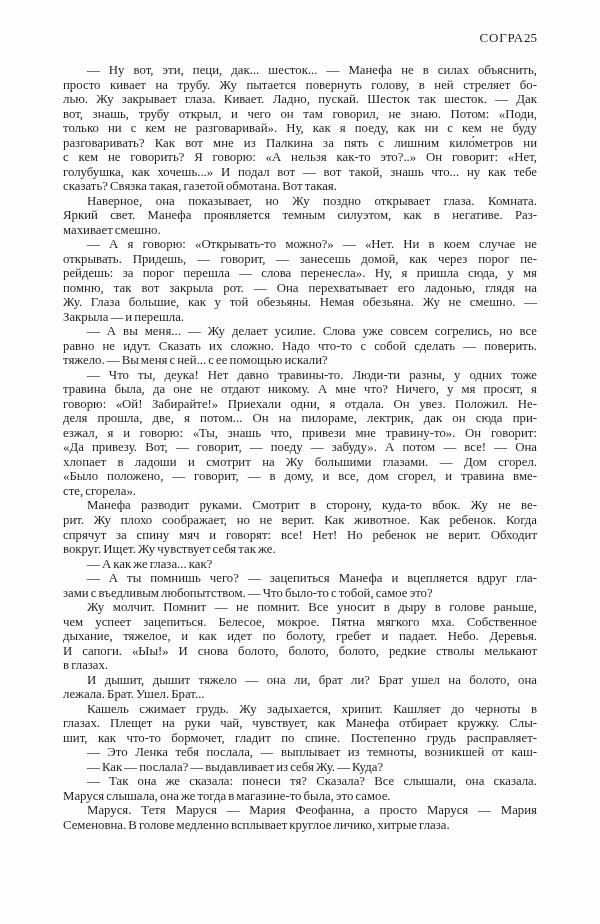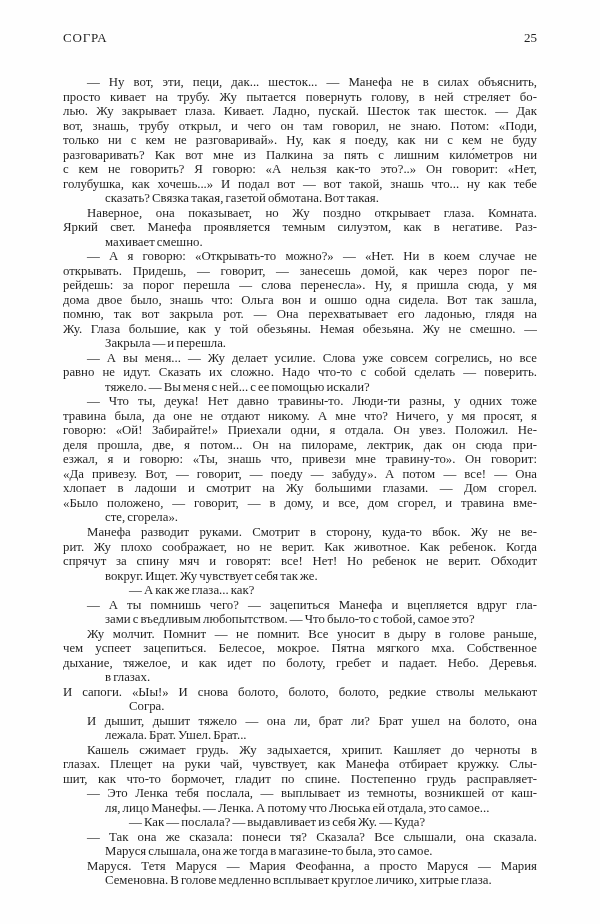--- a/index.html
+++ b/index.html
@@ -16,33 +16,32 @@
     overflow: hidden;
     font-family: "Liberation Serif", "DejaVu Serif", serif;
     color: var(--ink, #1f1f1f);
   }
   .running-header {
     position: absolute;
     left: 63px;
     top: 31px;
     width: 474px;
     display: flex;
-    justify-content: space-between;
+    justify-content: flex-end;
     align-items: baseline;
     font-size: 13px;
     line-height: 14px;
-    gap: 20px;
   }
   .running-header .title {
     letter-spacing: 0.8px;
   }
   .page-body {
     position: absolute;
     left: 63px;
-    top: 75px;
+    top: 63px;
     width: 474px;
   }
   .paragraph {
     margin: 0;
     padding: 0;
   }
   .line {
     font-size: 12.8px;
     line-height: 14.53px;
     height: 14.53px;
@@ -52,21 +51,20 @@
     word-spacing: -1.1px;
     hyphens: none;
     white-space: normal;
   }
   .line.first {
     text-indent: 24px;
   }
   .line.last {
     text-align: right;
     text-align-last: left;
-    margin-left: 42px;
   }
 </style>
 </head>
 <body>
 
 <div class="page" style="--ink: #1f1f1f; --paper: #fefefe;">
   <div class="running-header">
     <span class="title">СОГРА</span>
     <span class="page-number">25</span>
   </div>
@@ -84,21 +82,20 @@
       </div>
       <div class="paragraph">
         <div class="line first">Наверное, она показывает, но Жу поздно открывает глаза. Комната.</div>
         <div class="line">Яркий свет. Манефа проявляется темным силуэтом, как в негативе. Раз-</div>
         <div class="line last">махивает смешно.</div>
       </div>
       <div class="paragraph">
         <div class="line first">— А я говорю: «Открывать-то можно?» — «Нет. Ни в коем случае не</div>
         <div class="line">открывать. Придешь, — говорит, — занесешь домой, как через порог пе-</div>
         <div class="line">рейдешь: за порог перешла — слова перенесла». Ну, я пришла сюда, у мя</div>
-        <div class="line">дома двое было, знашь что: Ольга вон и ошшо одна сидела. Вот так зашла,</div>
         <div class="line">помню, так вот закрыла рот. — Она перехватывает его ладонью, глядя на</div>
         <div class="line">Жу. Глаза большие, как у той обезьяны. Немая обезьяна. Жу не смешно. —</div>
         <div class="line last">Закрыла — и перешла.</div>
       </div>
       <div class="paragraph">
         <div class="line first">— А вы меня... — Жу делает усилие. Слова уже совсем согрелись, но все</div>
         <div class="line">равно не идут. Сказать их сложно. Надо что-то с собой сделать — поверить.</div>
         <div class="line last">тяжело. — Вы меня с ней... с ее помощью искали?</div>
       </div>
       <div class="paragraph">
@@ -122,38 +119,34 @@
         <div class="line first last">— А как же глаза... как?</div>
       </div>
       <div class="paragraph">
         <div class="line first">— А ты помнишь чего? — зацепиться Манефа и вцепляется вдруг гла-</div>
         <div class="line last">зами с въедливым любопытством. — Что было-то с тобой, самое это?</div>
       </div>
       <div class="paragraph">
         <div class="line first">Жу молчит. Помнит — не помнит. Все уносит в дыру в голове раньше,</div>
         <div class="line">чем успеет зацепиться. Белесое, мокрое. Пятна мягкого мха. Собственное</div>
         <div class="line">дыхание, тяжелое, и как идет по болоту, гребет и падает. Небо. Деревья.</div>
+        <div class="line">И сапоги. «Ыы!» И снова болото, болото, болото, редкие стволы мелькают</div>
         <div class="line last">в глазах.</div>
-        <div class="line">И сапоги. «Ыы!» И снова болото, болото, болото, редкие стволы мелькают</div>
-      </div>
-      <div class="paragraph">
-        <div class="line first last">Согра.</div>
       </div>
       <div class="paragraph">
         <div class="line first">И дышит, дышит тяжело — она ли, брат ли? Брат ушел на болото, она</div>
         <div class="line last">лежала. Брат. Ушел. Брат...</div>
       </div>
       <div class="paragraph">
         <div class="line first">Кашель сжимает грудь. Жу задыхается, хрипит. Кашляет до черноты в</div>
         <div class="line">глазах. Плещет на руки чай, чувствует, как Манефа отбирает кружку. Слы-</div>
         <div class="line">шит, как что-то бормочет, гладит по спине. Постепенно грудь расправляет-</div>
       </div>
       <div class="paragraph">
         <div class="line first">— Это Ленка тебя послала, — выплывает из темноты, возникшей от каш-</div>
-        <div class="line last">ля, лицо Манефы. — Ленка. А потому что Люська ей отдала, это самое...</div>
       </div>
       <div class="paragraph">
         <div class="line first last">— Как — послала? — выдавливает из себя Жу. — Куда?</div>
       </div>
       <div class="paragraph">
         <div class="line first">— Так она же сказала: понеси тя? Сказала? Все слышали, она сказала.</div>
         <div class="line last">Маруся слышала, она же тогда в магазине-то была, это самое.</div>
       </div>
       <div class="paragraph">
         <div class="line first">Маруся. Тетя Маруся — Мария Феофанна, а просто Маруся — Мария</div>

